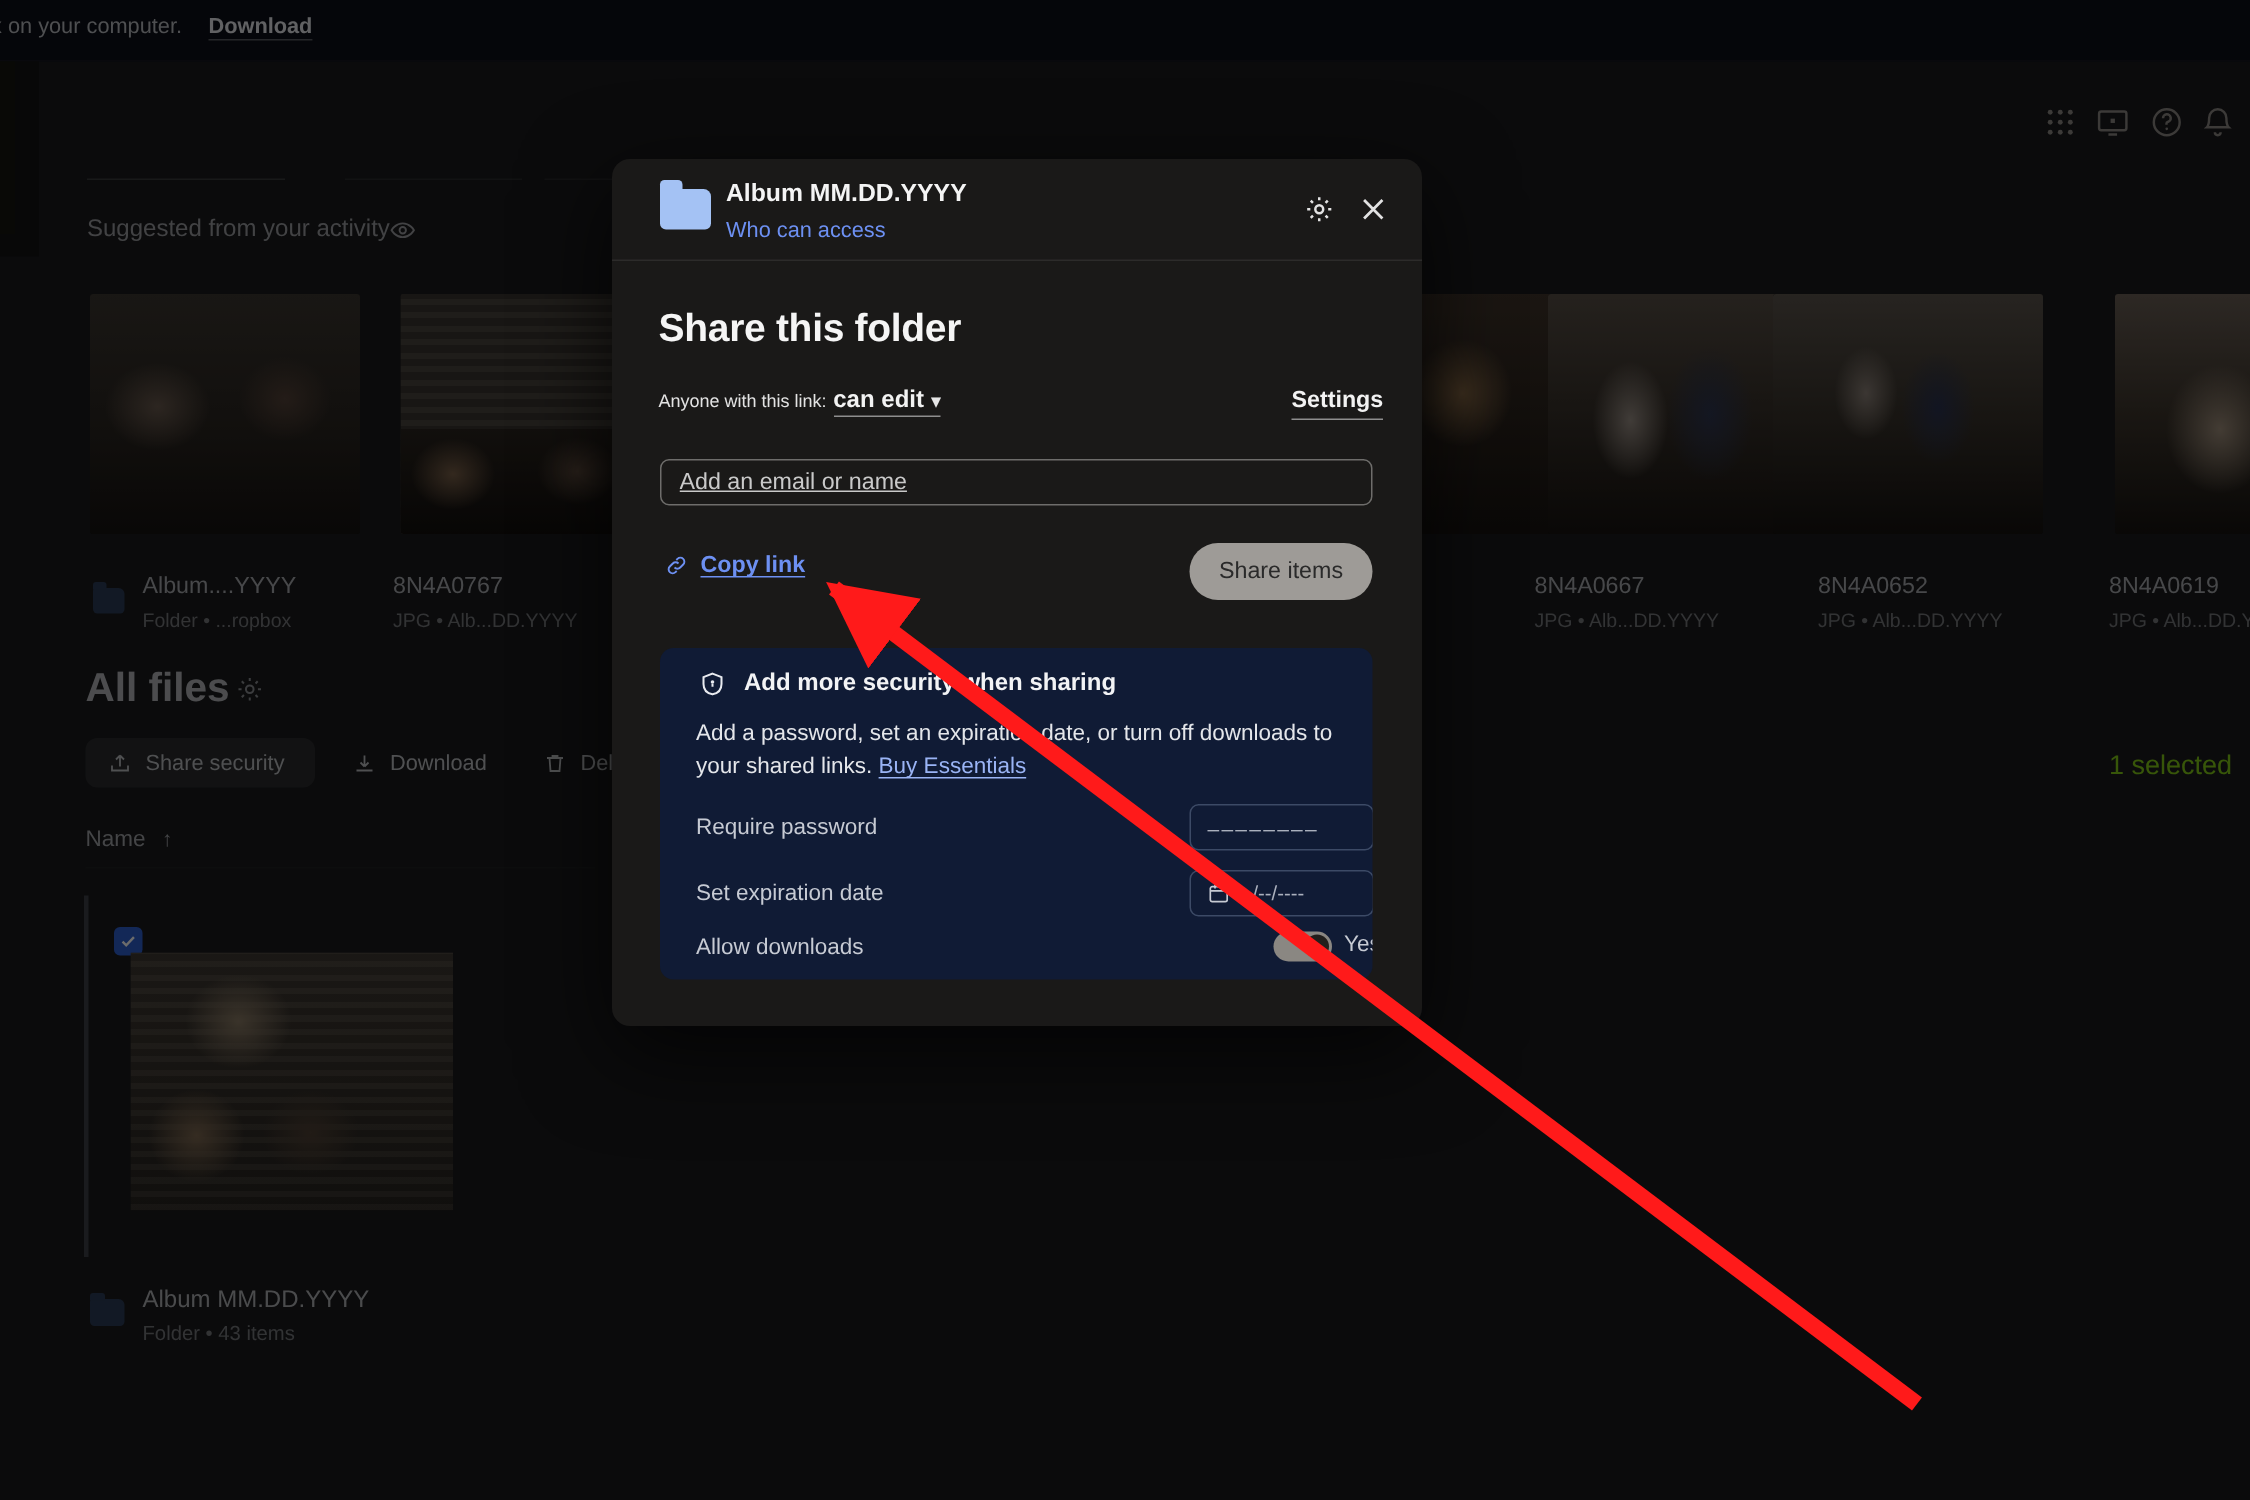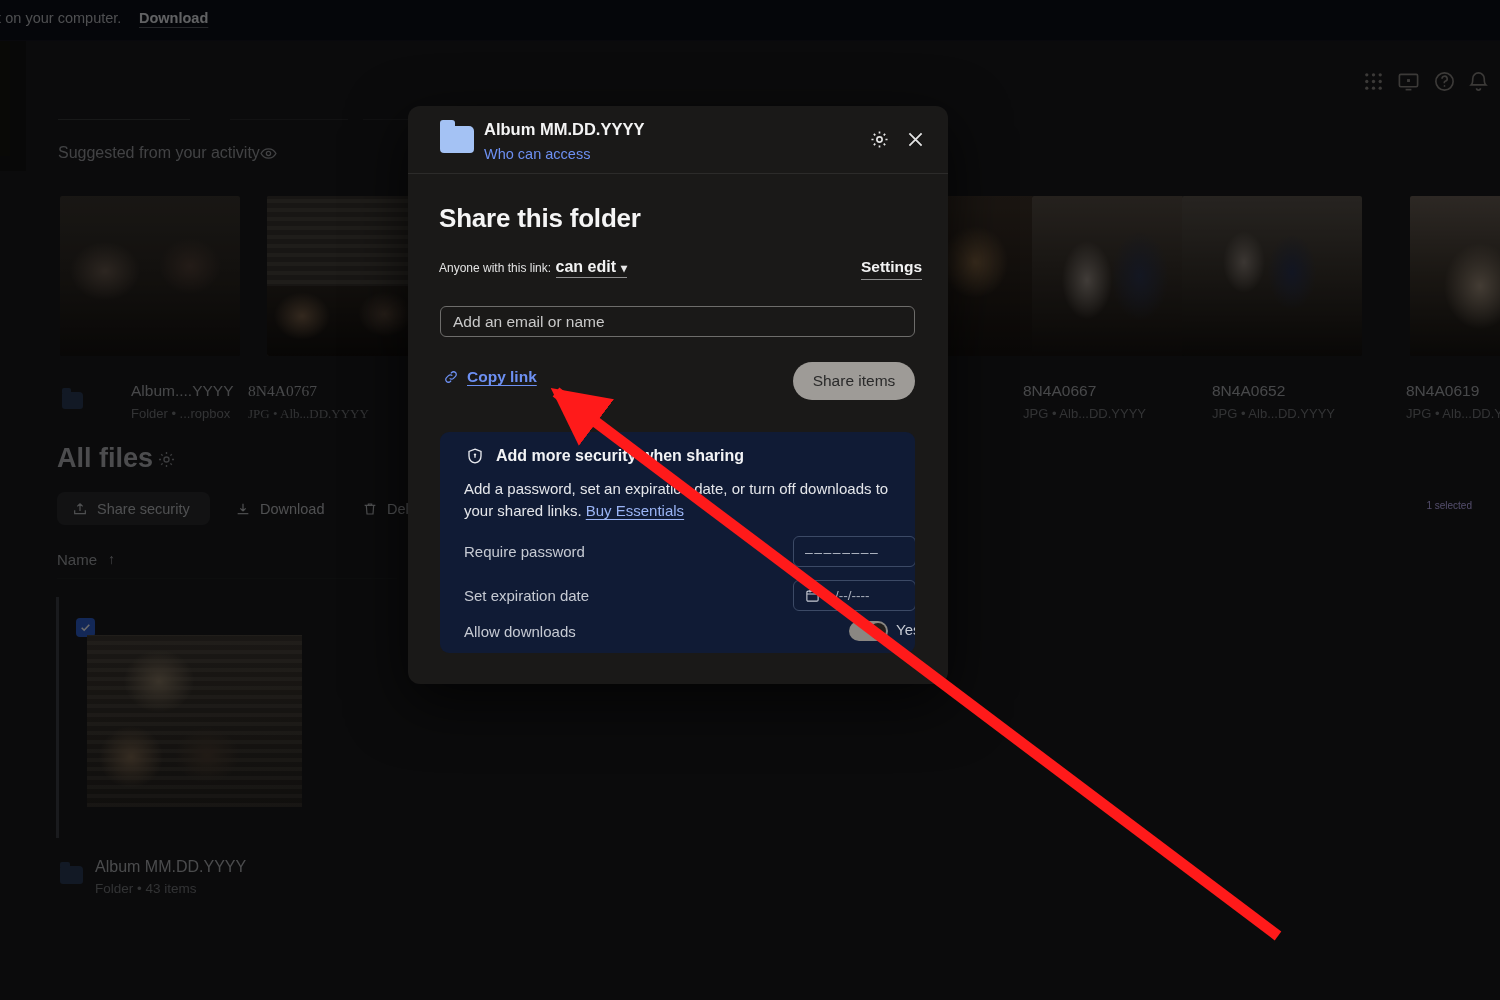--- a/index.html
+++ b/index.html
@@ -115,22 +115,22 @@
   .toolbar { position: absolute; top: 492px; left: 57px; height: 33px; }
   .tb-btn {
     position: absolute; height: 33px; border-radius: 8px;
     display: flex; align-items: center; gap: 9px; padding: 0 15px;
     font-size: 14.5px; color: #bcbec2; white-space: nowrap;
   }
   .tb-btn.active { background: #2b2c2e; }
   .tb-btn .tbi { width: 16px; height: 16px; color: #bcbec2; }
 
   .selected-count {
-    position: absolute; right: 28px; top: 500px;
-    font-size: 10px; color: #c4b5fd;
+    position: absolute; right: 12px; top: 500px;
+    font-size: 18px; color: #84cc16;
   }
 
   .name-hdr {
     position: absolute; left: 57px; top: 551px;
     font-size: 15px; color: #a2a4a8;
   }
   .name-arrow {
     position: absolute; left: 108px; top: 551px;
     font-size: 14px; color: #a2a4a8;
   }
@@ -229,20 +229,21 @@
   }
 
   .email-input {
     position: absolute; left: 440px; top: 306px;
     width: 475px; height: 31px;
     border: 1px solid #6e6d6b; border-radius: 6px;
     background: transparent;
     color: #c9c9c9; font-size: 15.5px;
     padding: 0 12px;
     font-family: "Liberation Sans", sans-serif;
+    text-decoration: underline;
   }
   .email-input::placeholder { color: #c9c9c9; }
 
   .copy-link {
     position: absolute; left: 443px; top: 368px;
     display: flex; align-items: center; gap: 8px;
   }
   .copy-icon { width: 16px; height: 16px; color: #6d90f2; }
   .copy-text {
     font-size: 15.5px; font-weight: 700; color: #6d90f2;
@@ -408,25 +409,25 @@
       </div>
       <div class="thumb" style="left:1410px; width:200px;">
         <div class="inner" style="background:
             radial-gradient(ellipse 50px 60px at 70px 90px, #a08f7c 0%, transparent 72%),
             linear-gradient(#6b6056 0%, #3d352c 50%, #161310 100%);"></div>
       </div>
     </div>
 
     <div class="filelabels">
       <div class="folder-sm" style="left:62px; top:10px;"></div>
-      <div class="fl" style="left:95px;margin-left:36px;">
+      <div class="fl" style="left:95px;">
         <div class="nm">Album....YYYY</div>
         <div class="sub">Folder • ...ropbox</div>
       </div>
-      <div class="fl" style="left:248px;font-family:Liberation Serif, serif;">
+      <div class="fl" style="left:262px;">
         <div class="nm">8N4A0767</div>
         <div class="sub">JPG • Alb...DD.YYYY</div>
       </div>
       <div class="fl" style="left:1023px;">
         <div class="nm">8N4A0667</div>
         <div class="sub">JPG • Alb...DD.YYYY</div>
       </div>
       <div class="fl" style="left:1212px;">
         <div class="nm">8N4A0652</div>
         <div class="sub">JPG • Alb...DD.YYYY</div>

